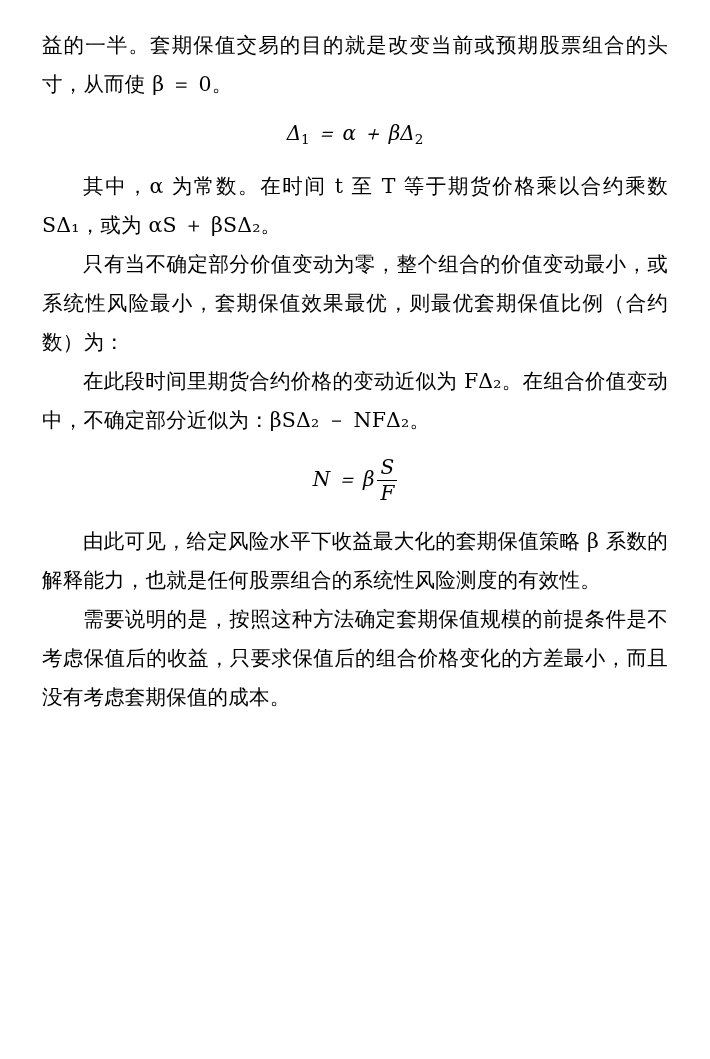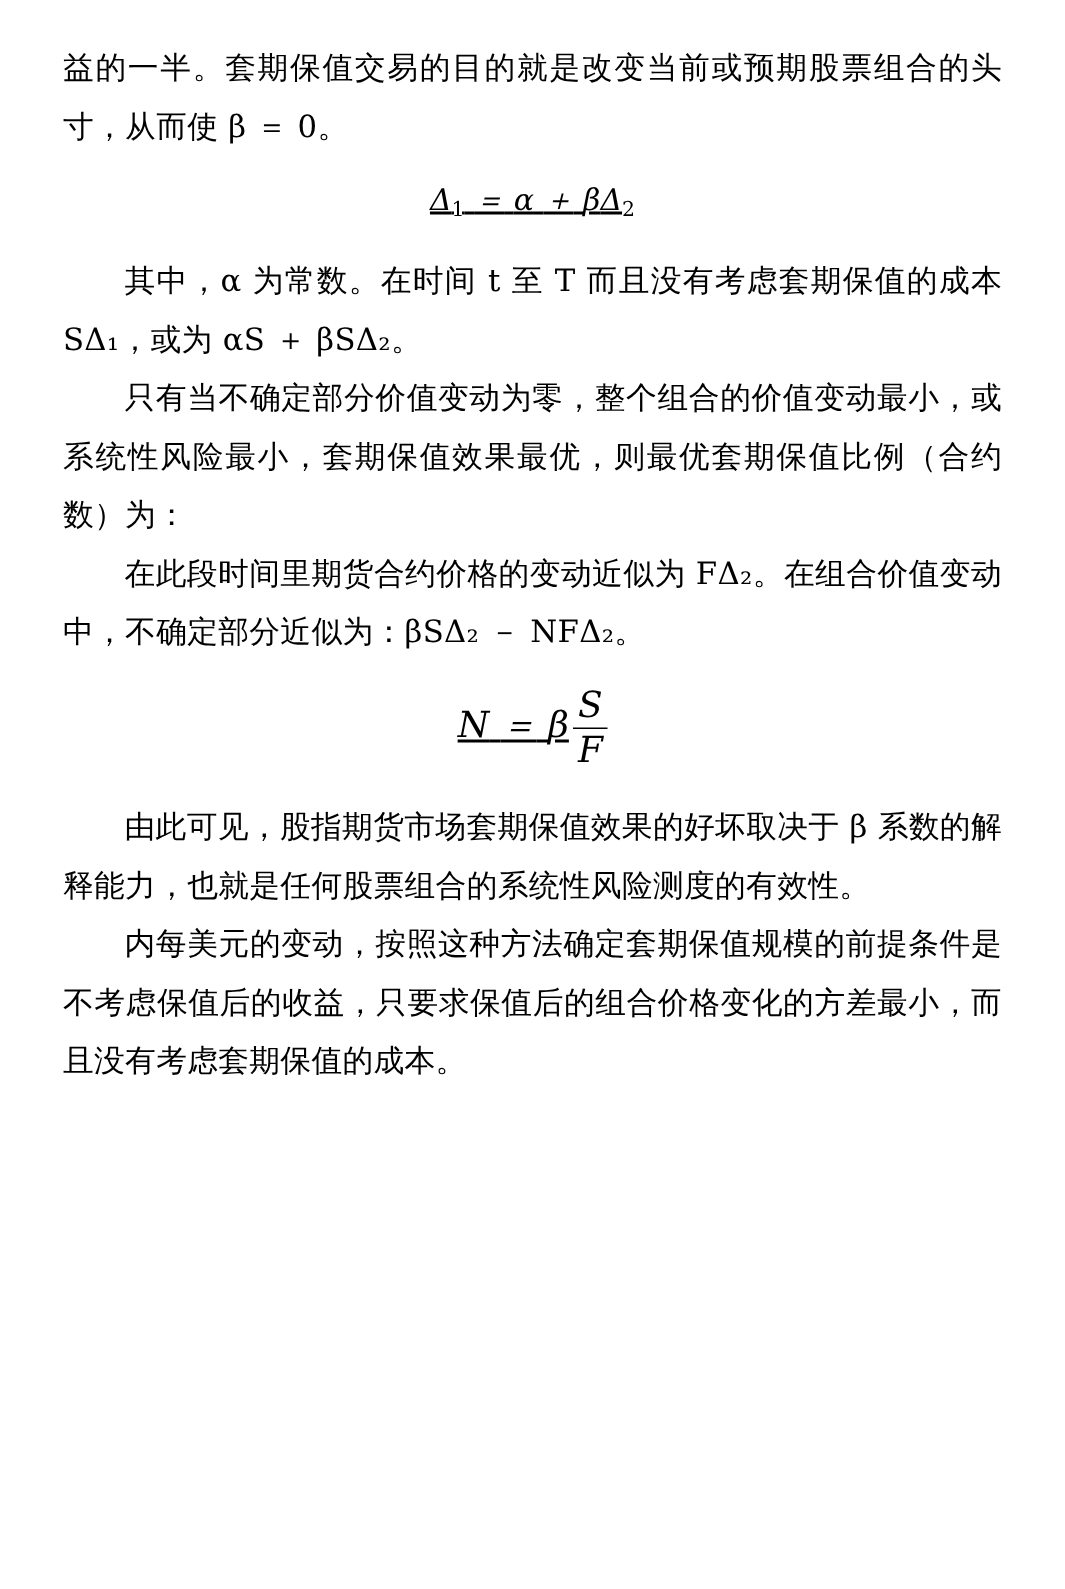--- a/index.html
+++ b/index.html
@@ -32,24 +32,23 @@
   .indent {
     text-indent: 41px;
   }
   .formula {
     text-align: center;
     font-family: "DejaVu Serif", "Liberation Serif", serif;
     font-style: italic;
     font-size: 20px;
     line-height: 39px;
     margin: 10px 0 8px 0;
-    text-decoration: underline;
   }
   .formula.big {
-    font-size: 24px;
+    font-size: 20px;
     line-height: 46px;
     margin: 16px 0 18px 0;
   }
   .frac {
     display: inline-block;
     vertical-align: middle;
     text-align: center;
     font-style: italic;
     line-height: 1.12;
     margin-left: 3px;
@@ -88,31 +87,31 @@
 
 
   <div class="formula">
     <span class="mi">Δ</span><span class="sub">1</span>
     <span>＝</span>
     <span class="mi">α</span>
     <span>＋</span>
     <span class="mi">β</span><span class="mi">Δ</span><span class="sub">2</span>
   </div>
 
-  <p class="para indent">其中，α 为常数。在时间 t 至 T 而且没有考虑套期保值的成本 SΔ₁，或为 αS ＋ βSΔ₂。</p>
+  <p class="para indent">其中，α 为常数。在时间 t 至 T 等于期货价格乘以合约乘数 SΔ₁，或为 αS ＋ βSΔ₂。</p>
 
   <p class="para indent">只有当不确定部分价值变动为零，整个组合的价值变动最小，或系统性风险最小，套期保值效果最优，则最优套期保值比例（合约数）为：</p>
 
   <p class="para indent">在此段时间里期货合约价格的变动近似为 FΔ₂。在组合价值变动中，不确定部分近似为：βSΔ₂ － NFΔ₂。</p>
 
   <div class="formula big">
     <span class="mi">N</span>
     <span>＝</span>
     <span class="mi">β</span><span class="frac"><span class="num">S</span><span class="den">F</span></span>
   </div>
 
-  <p class="para indent">由此可见，股指期货市场套期保值效果的好坏取决于 β 系数的解释能力，也就是任何股票组合的系统性风险测度的有效性。</p>
+  <p class="para indent">由此可见，给定风险水平下收益最大化的套期保值策略 β 系数的解释能力，也就是任何股票组合的系统性风险测度的有效性。</p>
 
-  <p class="para indent">内每美元的变动，按照这种方法确定套期保值规模的前提条件是不考虑保值后的收益，只要求保值后的组合价格变化的方差最小，而且没有考虑套期保值的成本。</p>
+  <p class="para indent">需要说明的是，按照这种方法确定套期保值规模的前提条件是不考虑保值后的收益，只要求保值后的组合价格变化的方差最小，而且没有考虑套期保值的成本。</p>
 
 
 
 </div>
 
 </body></html>

